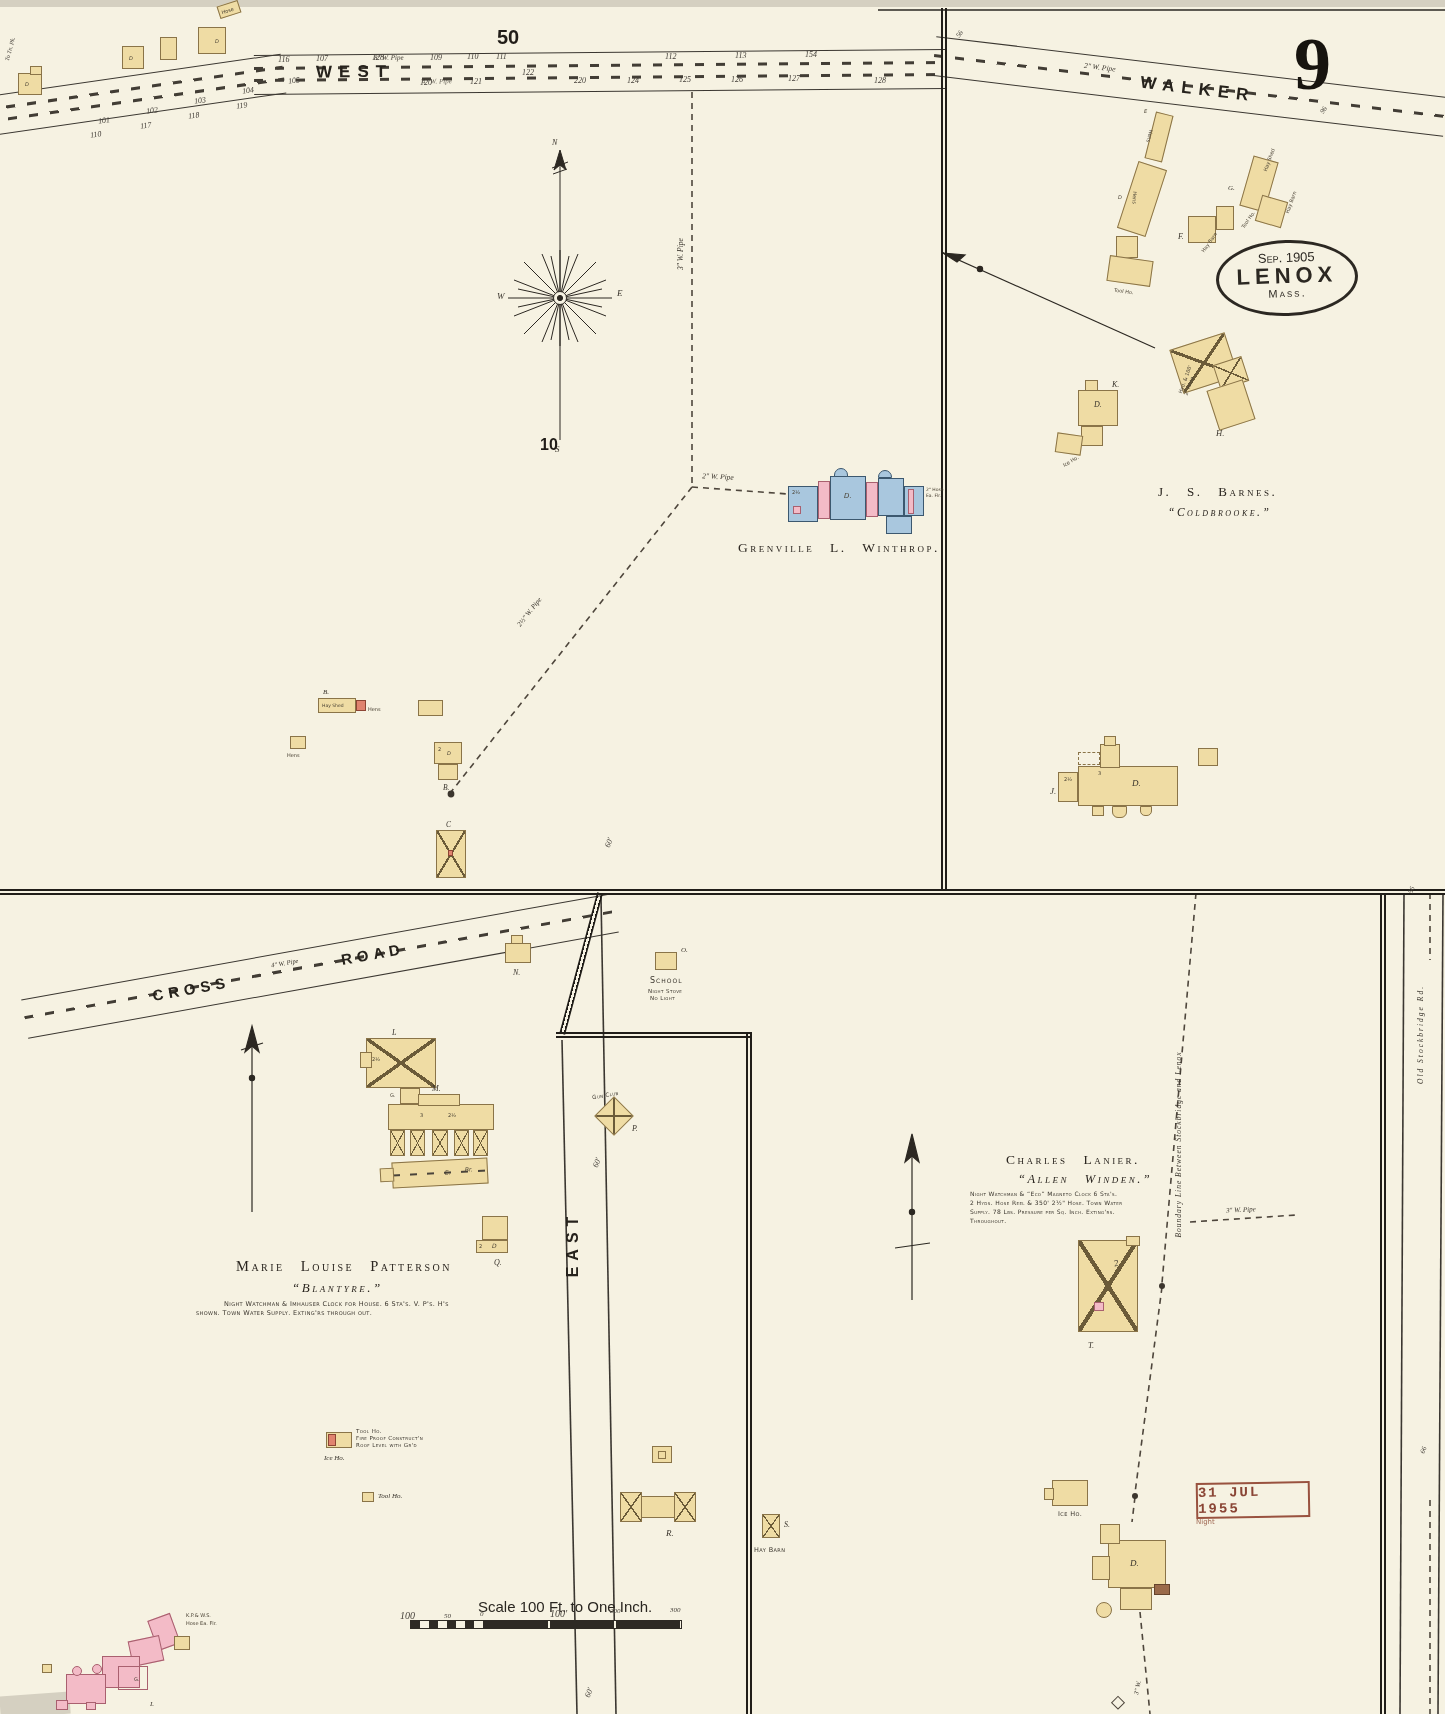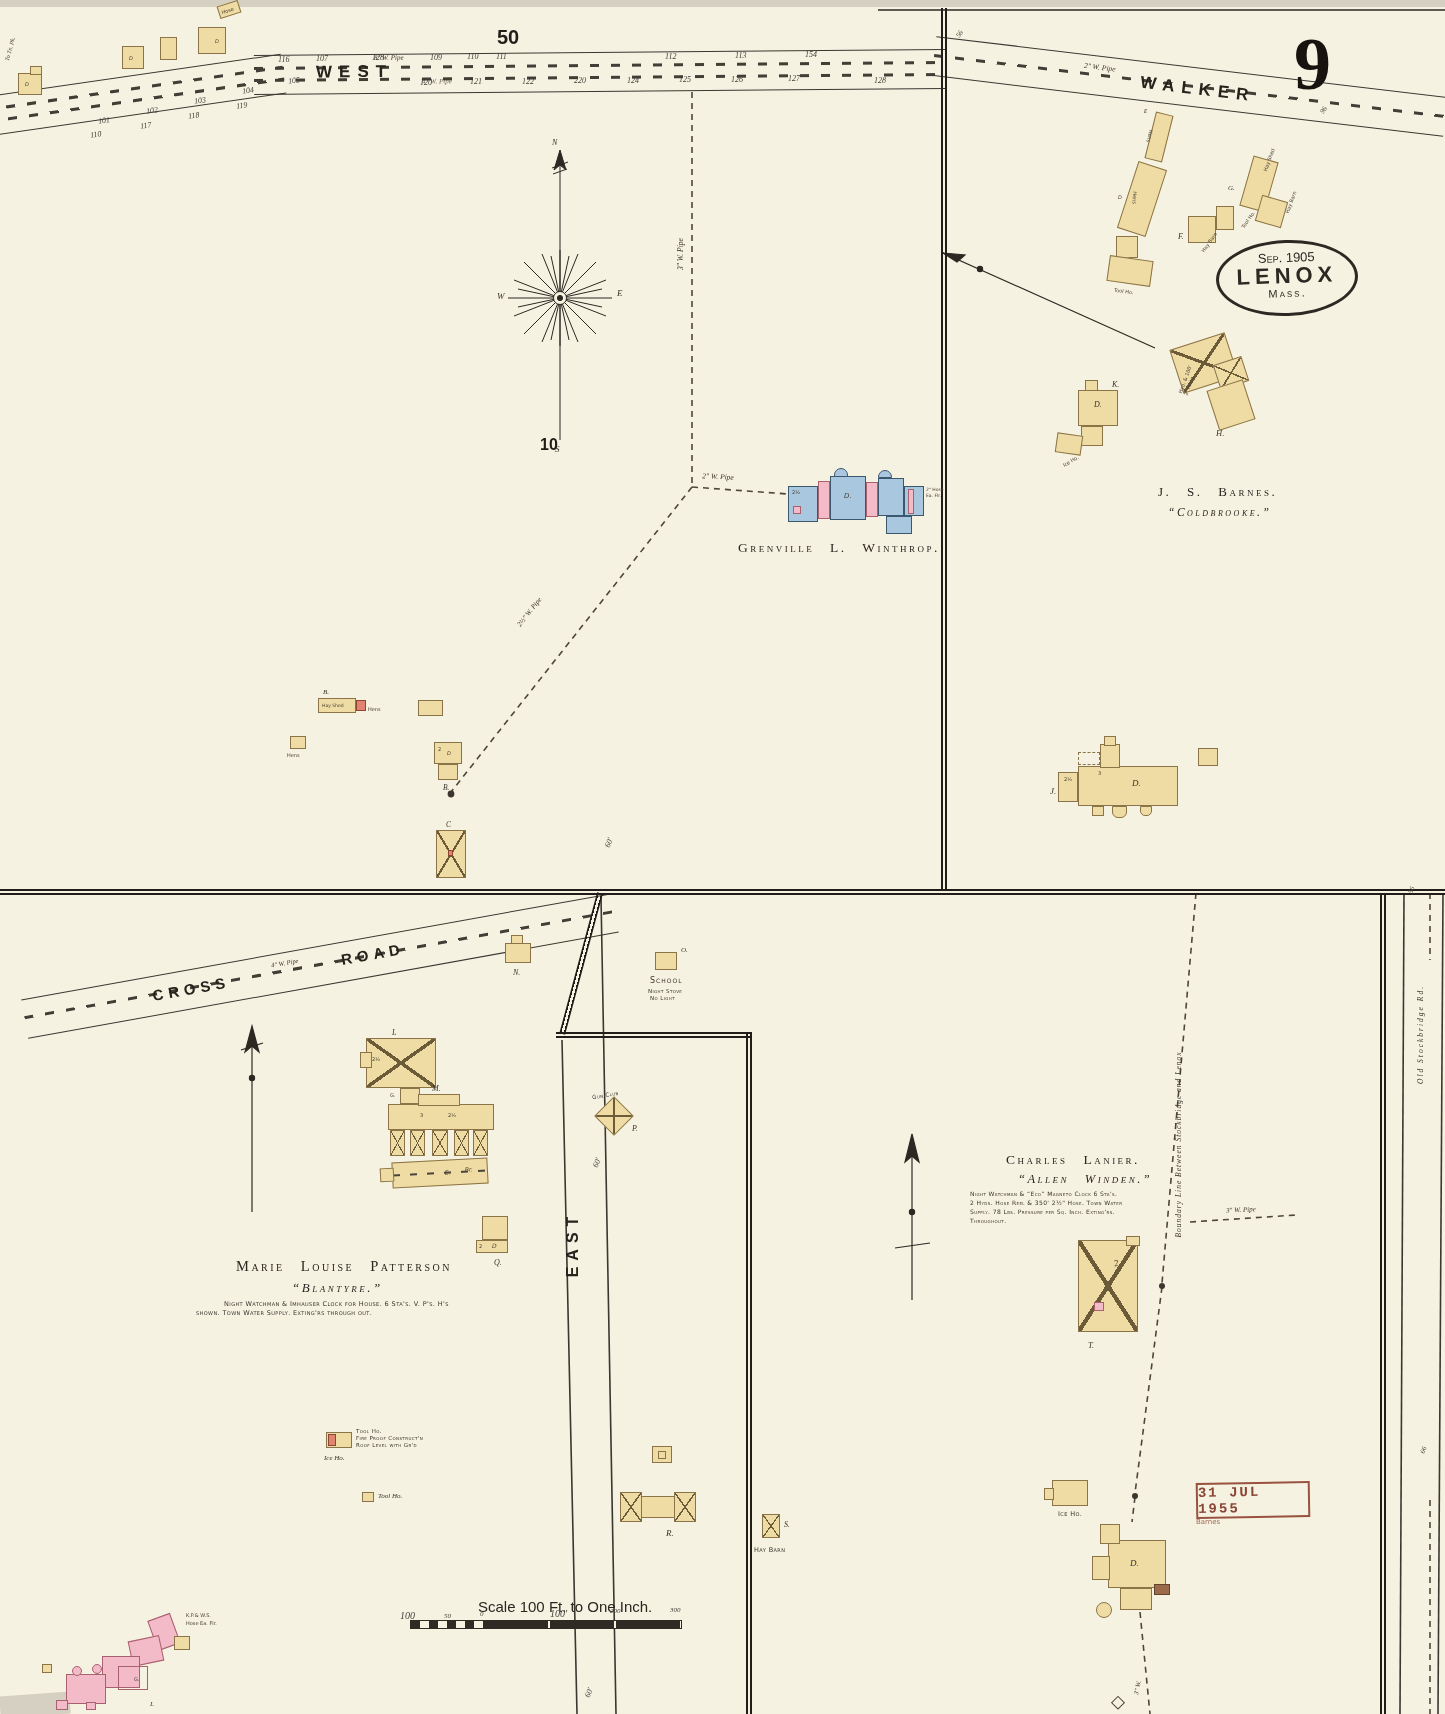--- a/index.html
+++ b/index.html
@@ -163,21 +163,21 @@
   <span class="num" style="left:316px;top:54px;">107</span>
   <span class="num" style="left:372px;top:53px;">128</span>
   <span class="num" style="left:430px;top:53px;">109</span>
   <span class="num" style="left:467px;top:52px;">110</span>
   <span class="num" style="left:496px;top:52px;">111</span>
   <span class="num" style="left:665px;top:52px;">112</span>
   <span class="num" style="left:735px;top:51px;">113</span>
   <span class="num" style="left:805px;top:50px;">154</span>
   <span class="num" style="left:420px;top:78px;">120</span>
   <span class="num" style="left:470px;top:77px;">121</span>
-  <span class="num" style="left:522px;top:77px;text-align:right;">122</span>
+  <span class="num" style="left:522px;top:68px;text-align:right;">122</span>
   <span class="num" style="left:574px;top:76px;">220</span>
   <span class="num" style="left:627px;top:76px;">124</span>
   <span class="num" style="left:679px;top:75px;">125</span>
   <span class="num" style="left:731px;top:75px;">126</span>
   <span class="num" style="left:788px;top:74px;">127</span>
   <span class="num" style="left:874px;top:76px;">128</span>
   <span class="num" style="left:98px;top:116px;transform:rotate(-8deg);">101</span>
   <span class="num" style="left:146px;top:106px;transform:rotate(-8deg);">102</span>
   <span class="num" style="left:194px;top:96px;transform:rotate(-8deg);">103</span>
   <span class="num" style="left:242px;top:86px;transform:rotate(-8deg);">104</span>
@@ -449,18 +449,18 @@
     <div class="bld" style="left:1120px;top:1588px;width:32px;height:22px;"></div>
     <div class="bld" style="left:1096px;top:1602px;width:16px;height:16px;border-radius:50%;"></div>
     <div class="bld brown" style="left:1154px;top:1584px;width:16px;height:11px;"></div>
     <span class="lbl" style="left:1130px;top:1558px;font-size:9px;">D.</span>
   </div>
 
   <div style="position:absolute;left:1196px;top:1482px;width:110px;height:32px;border:2.5px solid #99523f;transform:rotate(-1deg);
               display:flex;align-items:center;justify-content:center;">
     <span style="font:bold 14px 'Liberation Mono',monospace;letter-spacing:2px;color:#8a4535;">31 JUL 1955</span>
   </div>
-  <span style="position:absolute;left:1196px;top:1518px;font:7px 'DejaVu Sans',sans-serif;color:#a06a55;">Barnes</span>
+  <span style="position:absolute;left:1196px;top:1518px;font:7px 'DejaVu Sans',sans-serif;color:#a06a55;">Night</span>
 
   <span class="num" style="left:1408px;top:886px;transform:rotate(-70deg);font-size:7px;">56</span>
   <span class="num" style="left:1420px;top:1446px;transform:rotate(-70deg);font-size:7px;">66</span>
 
 </div>
 
 </body></html>

